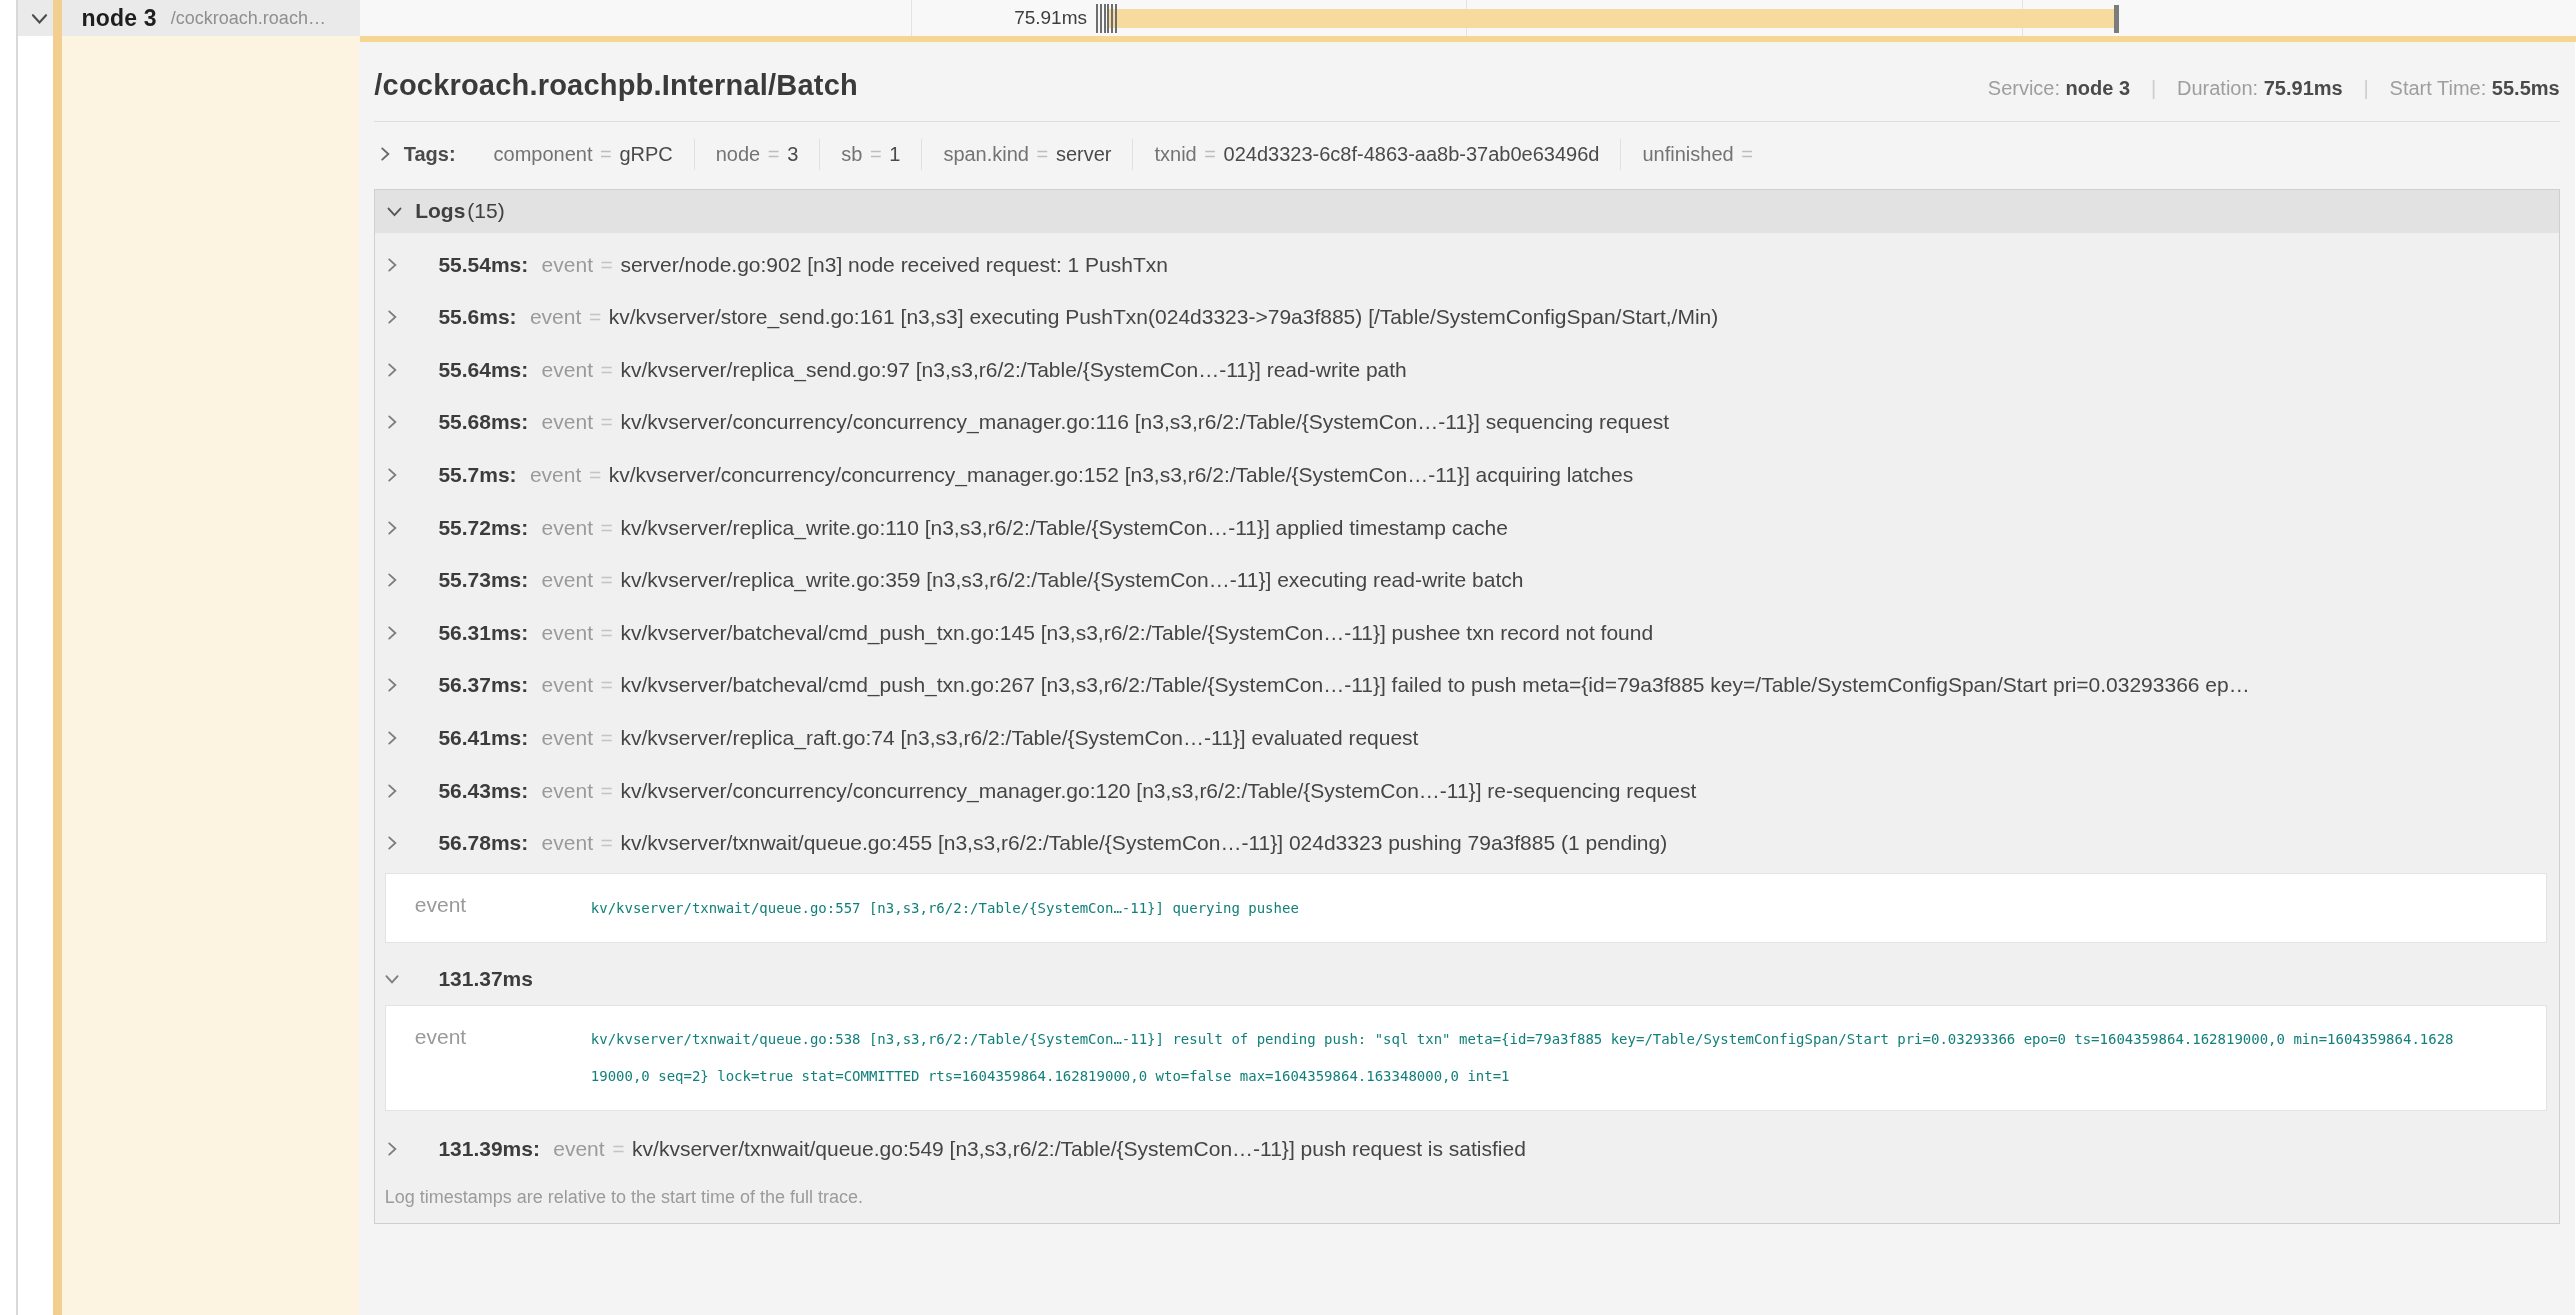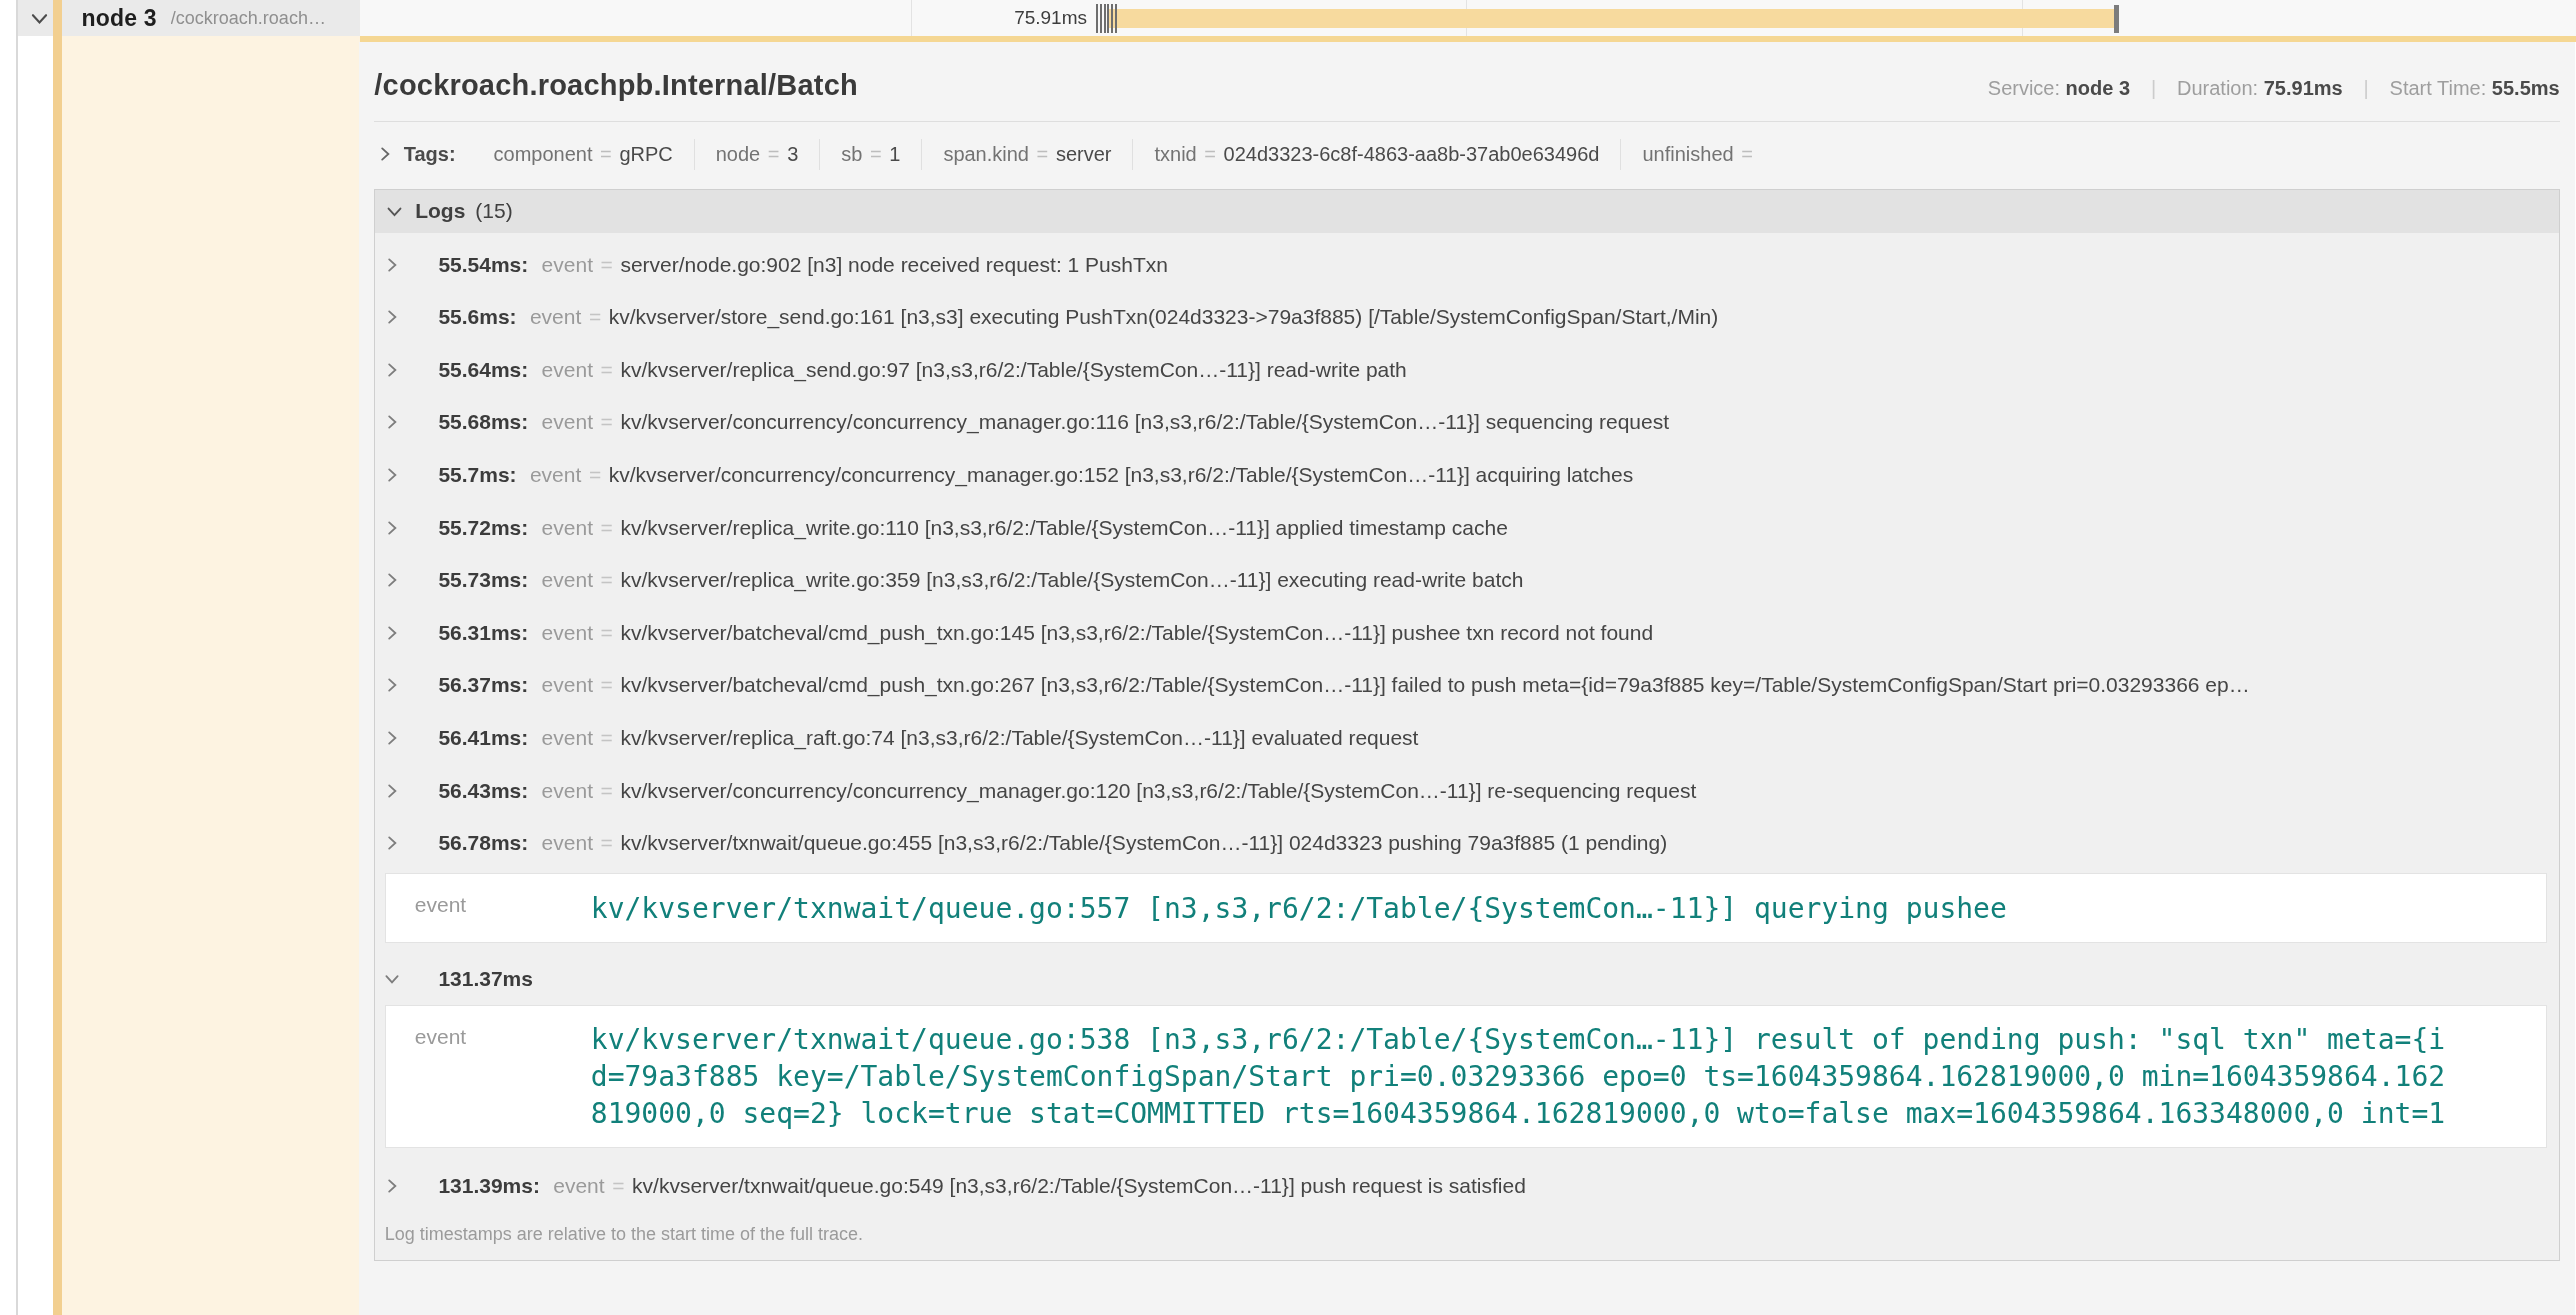--- a/index.html
+++ b/index.html
@@ -46,37 +46,37 @@
   .tag + .tag { border-left: 1.9px solid #e0e0e0; text-align: right; }
   .tk { color: #737373; }
   .teq { color: #bdbdbd; margin: 0 7.6px; }
   .tv { color: #4a4a4a; }
 
   
   .logs-box { margin-top: 19px; border: 1px solid #cfcfcf; background: #f0f0f0; }
   .logs-header { background: #e2e2e2; padding: 9.5px 0 9.5px 9.5px; display: flex; align-items: center; font-size: 21px;
                  color: #404040; cursor: pointer; }
   .logs-header .chev { width: 19px; height: 19px; color: #555; margin-right: 11.4px; }
-  .logs-header b { margin-right: 10px; }
+  .logs-header b { margin-right: 2px; }
   .logs-rows { padding: 5.7px 0 0 0; }
 
   .log-row { display: flex; align-items: center; padding: 14.3px 9.5px 14.3px 7.6px; white-space: nowrap; overflow: hidden;
              font-size: 21px; cursor: pointer; }
   .log-row .chev { width: 18px; height: 18px; color: #7d7d7d; margin-right: 9.5px; flex: none; }
   .lr-time { font-weight: bold; color: #3c3c3c; margin-right: 13.3px; margin-left: 28px; }
   .lr-key { color: #9a9a9a; margin-right: 7.6px; }
   .lr-eq { color: #c4c4c4; margin-right: 7.6px; }
   .lr-msg { color: #454545; }
 
   .log-exp-header { display: flex; align-items: center; padding: 12.4px 9.5px 10.5px 7.6px; font-size: 21px; cursor: pointer; }
   .log-exp-header .chev { width: 18px; height: 18px; color: #7d7d7d; margin-right: 9.5px; flex: none; }
   .kv-box { margin: 3.8px 11.4px 11.4px 9.5px; background: #ffffff; border: 1px solid #e3e3e3; padding: 15.3px 0; }
   .kv-row { display: flex; }
   .kv-key { width: 205px; flex: none; padding-left: 29px; font-size: 21px; color: #9a9a9a; padding-top: 3.8px; }
-  .kv-val { font-family: "DejaVu Sans Mono", "Liberation Mono", monospace; font-size: 28px; line-height: 37px;
+  .kv-val { font-family: "DejaVu Sans Mono", "Liberation Mono", monospace; font-size: 14px; line-height: 37px;
             color: #11807a; width: 1864px; white-space: pre-wrap; word-break: break-all; }
 
   .logs-footer { padding: 11.4px 13.3px 15.3px 9.5px; font-size: 18px; color: #9b9b9b; }
 </style>
 </head>
 <body>
 
 <div id="root">
 
   <div class="left-divider"></div>

